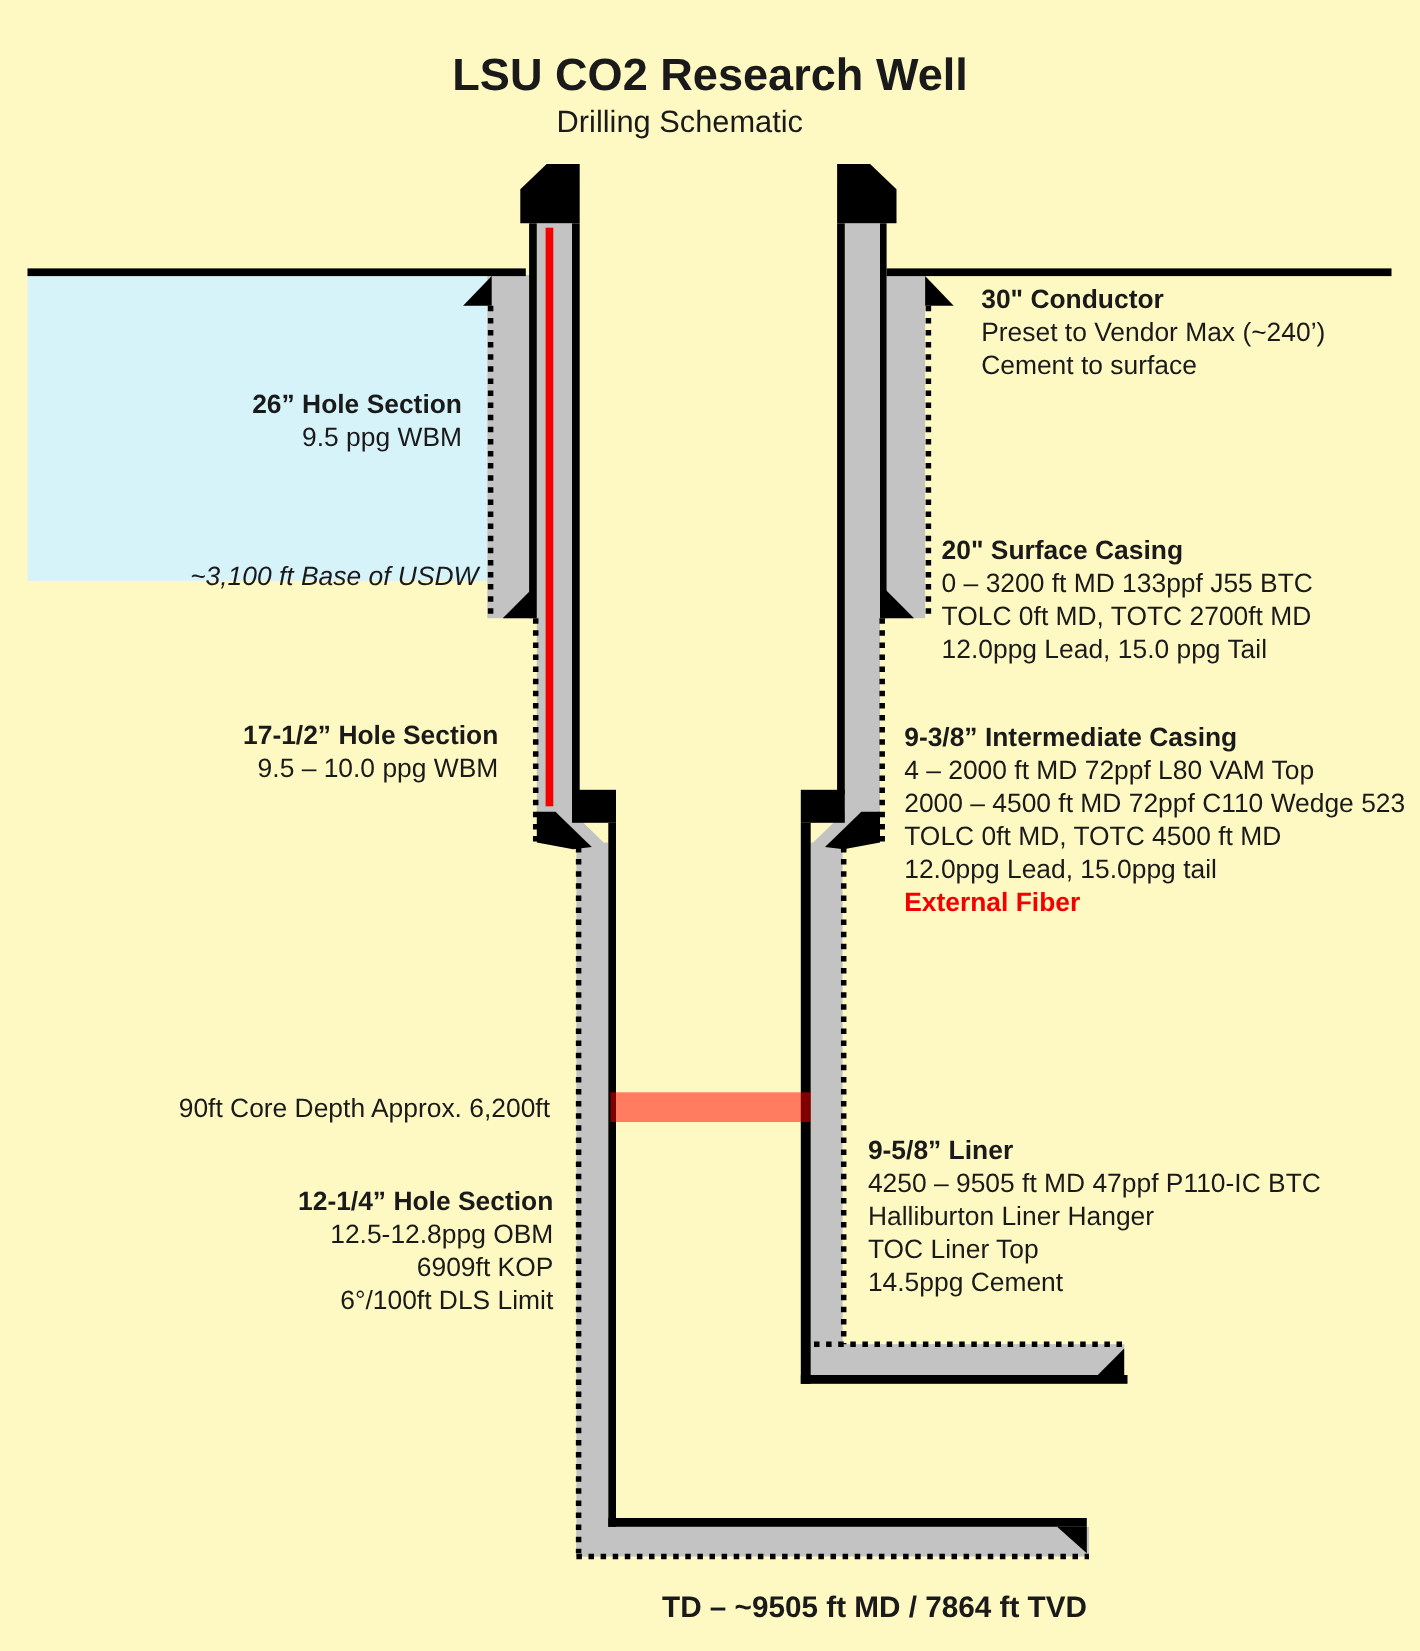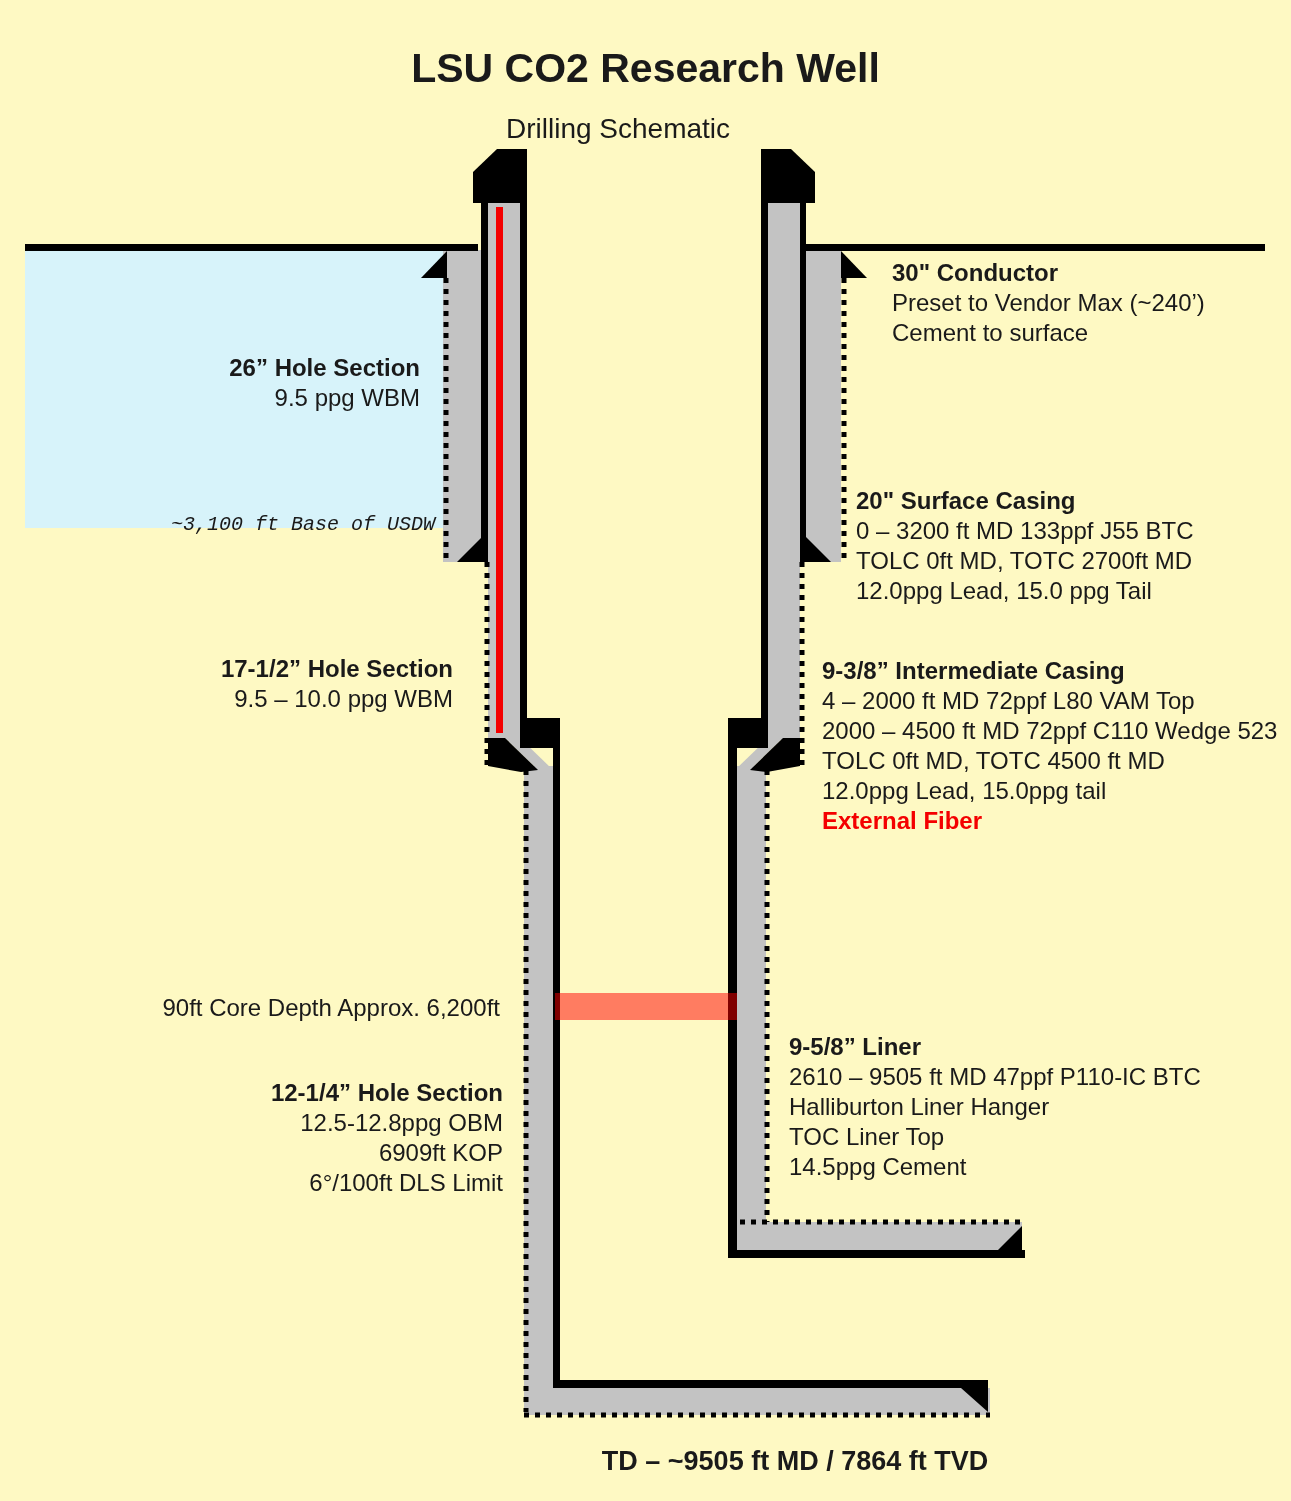--- a/index.html
+++ b/index.html
@@ -6,23 +6,23 @@
   #page{position:relative;width:1291px;height:1501px;background:#fef9c3;overflow:hidden;
         font-family:"Liberation Sans","DejaVu Sans",sans-serif;color:#1a1a1a;}
   #schematic{position:absolute;left:0;top:0;}
   .ann{position:absolute;font-size:24px;line-height:30px;white-space:nowrap;}
   .ann .b{font-weight:700;}
   .ann .red{color:var(--fiber_red,#f40000);font-weight:700;}
   .r{text-align:right;}
   .c{text-align:center;}
   #t-title{position:absolute;left:0;top:44px;width:1291px;text-align:center;
            font-size:41px;font-weight:700;line-height:48px;}
-  #t-subtitle{position:absolute;left:0;top:112px;width:1236px;text-align:center;
+  #t-subtitle{position:absolute;left:0;top:94px;width:1236px;text-align:center;
               font-size:28px;line-height:34px;}
-  #t-usdw{font-style:italic;font-size:20px;font-family:Liberation Mono, monospace;}
+  #t-usdw{font-style:italic;font-size:24px;}
   #t-td{font-weight:700;font-size:27px;margin-top:28px;}
   
   .aqua{fill:var(--aquifer_blue,#d7f3fa);}
   .gray{fill:var(--casing_gray,#c3c3c3);}
   .blk{fill:var(--line_black,#000);}
   .fiber{fill:var(--fiber_red,#f40000);}
   .core{fill:var(--core_band_pink,rgba(255,0,0,0.5));}
   .dots{stroke:var(--line_black,#000);stroke-width:5;fill:none;stroke-dasharray:5 6;}
 </style>
 </head>
@@ -123,21 +123,21 @@
 
   <div class="ann r" style="left:183px;top:1078px;width:320px;">
     <div class="b">12-1/4” Hole Section</div>
     <div>12.5-12.8ppg OBM</div>
     <div>6909ft KOP</div>
     <div>6°/100ft DLS Limit</div>
   </div>
 
   <div class="ann" style="left:789px;top:1032px;">
     <div class="b">9-5/8” Liner</div>
-    <div>2610 – 9505 ft MD 47ppf P110-IC BTC</div>
+    <div>4250 – 9505 ft MD 47ppf P110-IC BTC</div>
     <div>Halliburton Liner Hanger</div>
     <div>TOC Liner Top</div>
     <div>14.5ppg Cement</div>
   </div>
 
   <div class="ann c" id="t-td" style="left:545px;top:1418px;width:500px;">TD – ~9505 ft MD / 7864 ft TVD</div>
 
 </div>
 
 </body></html>

